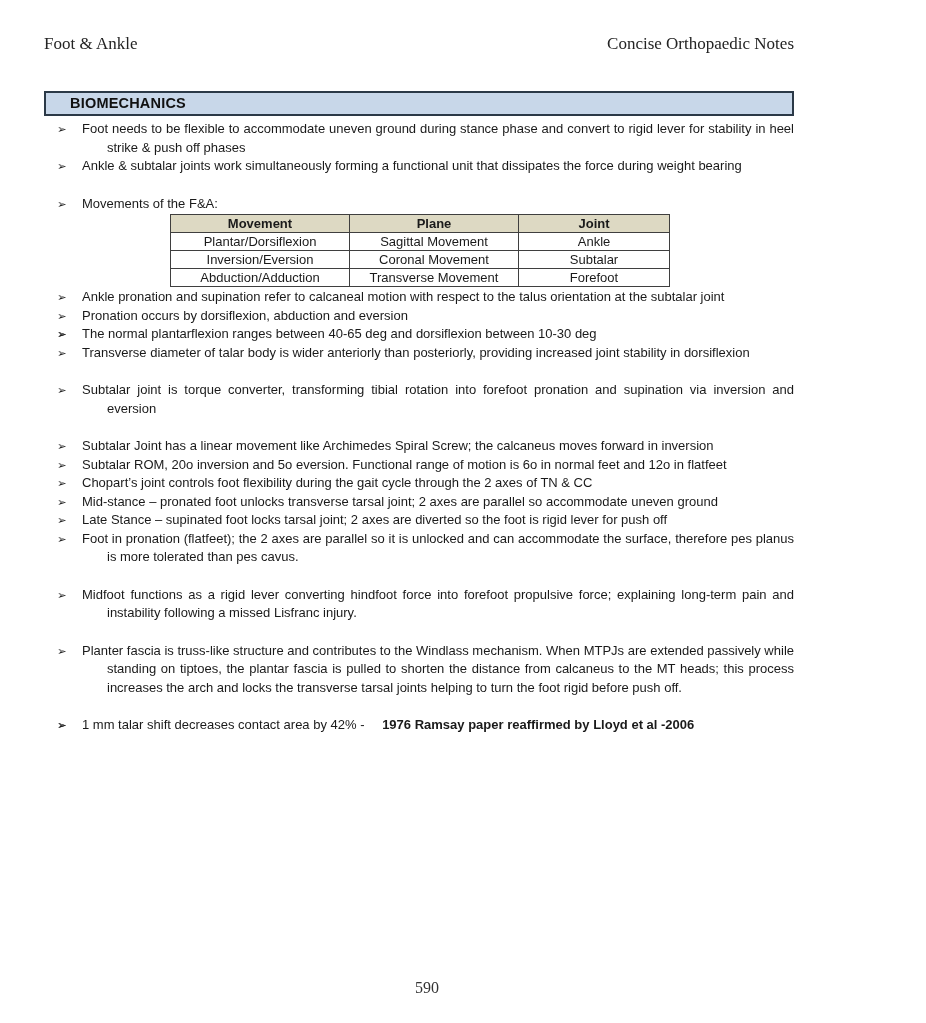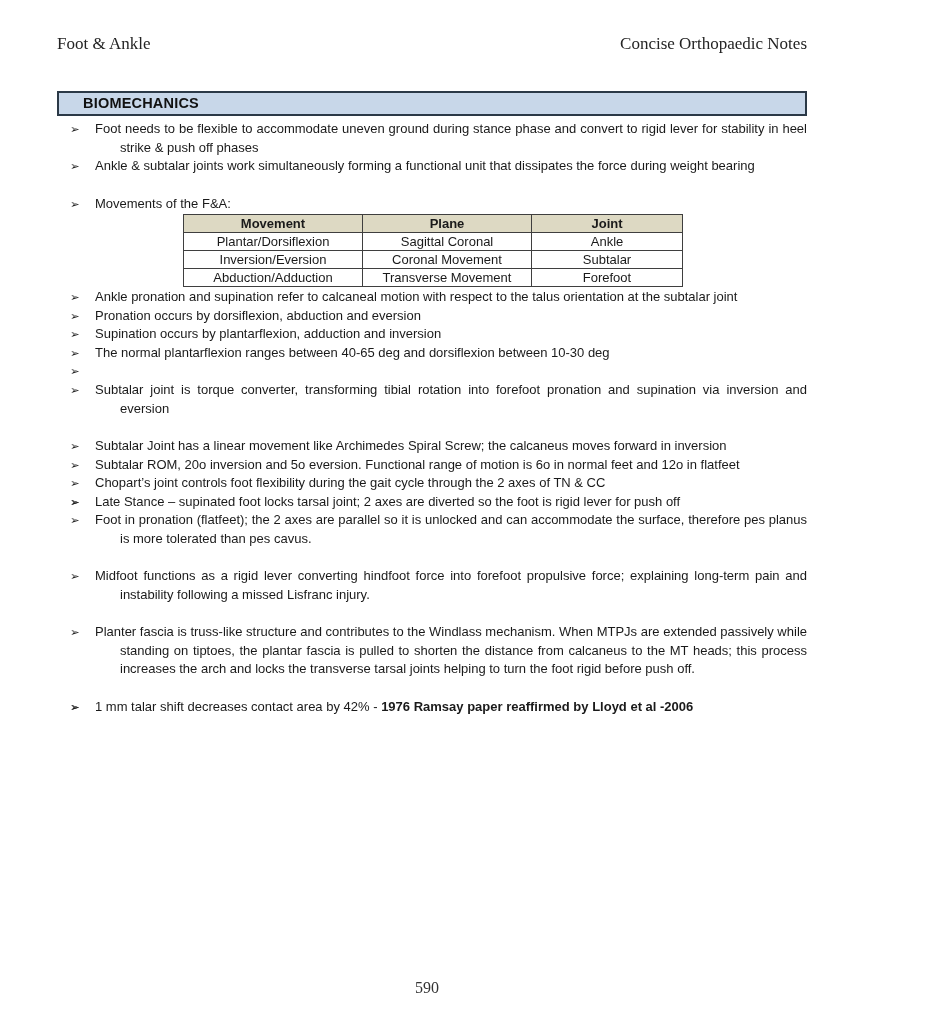--- a/index.html
+++ b/index.html
@@ -7,21 +7,21 @@
     position: relative;
     width: 926px;
     height: 1023px;
     background: #ffffff;
     font-family: "Liberation Sans", sans-serif;
     color: var(--text-color, #1a1a1a);
     overflow: hidden;
   }
   .content {
     position: absolute;
-    left: 57px;
+    left: 44px;
     top: 0;
     width: 750px;
   }
   .doc-header {
     display: flex;
     justify-content: space-between;
     align-items: baseline;
     padding-top: 34px;
     font-family: "Liberation Serif", serif;
     font-size: 17px;
@@ -49,21 +49,21 @@
   }
   .bullet .marker {
     position: absolute;
     left: 13px;
     top: 0px;
     text-indent: 0;
     font-size: 11.5px;
     color: #222222;
   }
   .gap { margin-top: 19px; }
-  .bold { font-weight: bold; }
+  .bold { font-weight: bold; margin-left: 14px; }
   .movements-table {
     border-collapse: collapse;
     margin-left: 126px;
     margin-top: 1px;
     margin-bottom: 1px;
     font-size: 13px;
     color: #1a1a1a;
   }
   .movements-table th, .movements-table td {
     border: 1px solid var(--table-border, #3f3f3f);
@@ -127,21 +127,21 @@
         <thead>
           <tr>
             <th class="col-movement">Movement</th>
             <th class="col-plane">Plane</th>
             <th class="col-joint">Joint</th>
           </tr>
         </thead>
         <tbody>
           <tr>
             <td>Plantar/Dorsiflexion</td>
-            <td>Sagittal Coronal</td>
+            <td>Sagittal Movement</td>
             <td>Ankle</td>
           </tr>
           <tr>
             <td>Inversion/Eversion</td>
             <td>Coronal Movement</td>
             <td>Subtalar</td>
           </tr>
           <tr>
             <td>Abduction/Adduction</td>
             <td>Transverse Movement</td>
@@ -155,30 +155,30 @@
         <span>Ankle pronation and supination refer to calcaneal motion with respect to the talus orientation at the subtalar joint</span>
       </div>
 
       <div class="bullet">
         <span class="marker">➢</span>
         <span>Pronation occurs by dorsiflexion, abduction and eversion</span>
       </div>
 
       <div class="bullet">
         <span class="marker">➢</span>
-        <span>Supination occurs by plantarflexion, adduction and inversion</span>
       </div>
 
       <div class="bullet">
         <span class="marker">➢</span>
         <span>The normal plantarflexion ranges between 40-65 deg and dorsiflexion between 10-30 deg</span>
       </div>
 
       <div class="bullet">
         <span class="marker">➢</span>
+        <span>Transverse diameter of talar body is wider anteriorly than posteriorly, providing increased joint stability in dorsiflexion</span>
       </div>
 
       <div class="bullet gap">
         <span class="marker">➢</span>
         <span>Subtalar joint is torque converter, transforming tibial rotation into forefoot pronation and supination via inversion and eversion</span>
       </div>
 
       <div class="bullet gap">
         <span class="marker">➢</span>
         <span>Subtalar Joint has a linear movement like Archimedes Spiral Screw; the calcaneus moves forward in inversion</span>
@@ -189,20 +189,21 @@
         <span>Subtalar ROM, 20o inversion and 5o eversion. Functional range of motion is 6o in normal feet and 12o in flatfeet</span>
       </div>
 
       <div class="bullet">
         <span class="marker">➢</span>
         <span>Chopart’s joint controls foot flexibility during the gait cycle through the 2 axes of TN &amp; CC</span>
       </div>
 
       <div class="bullet">
         <span class="marker">➢</span>
+        <span>Mid-stance – pronated foot unlocks transverse tarsal joint; 2 axes are parallel so accommodate uneven ground</span>
       </div>
 
       <div class="bullet">
         <span class="marker">➢</span>
         <span>Late Stance – supinated foot locks tarsal joint; 2 axes are diverted so the foot is rigid lever for push off</span>
       </div>
 
       <div class="bullet">
         <span class="marker">➢</span>
         <span>Foot in pronation (flatfeet); the 2 axes are parallel so it is unlocked and can accommodate the surface, therefore pes planus is more tolerated than pes cavus.</span>

